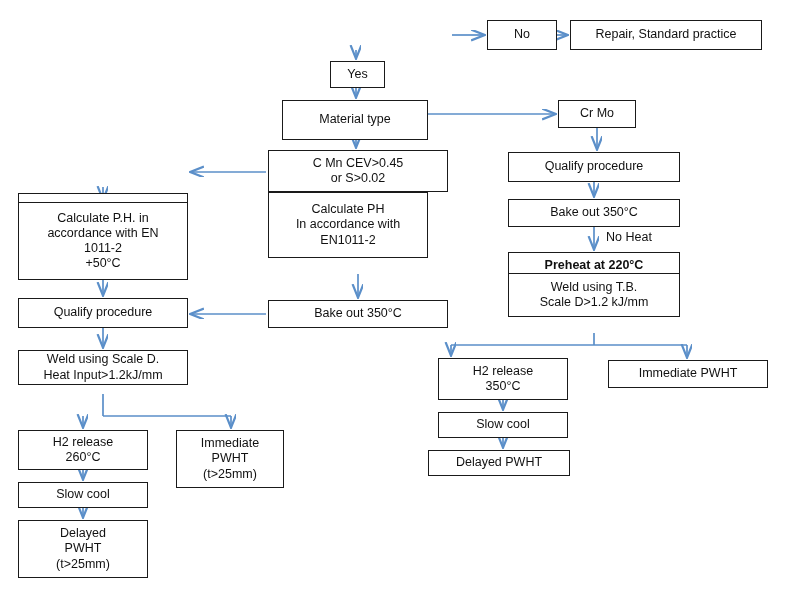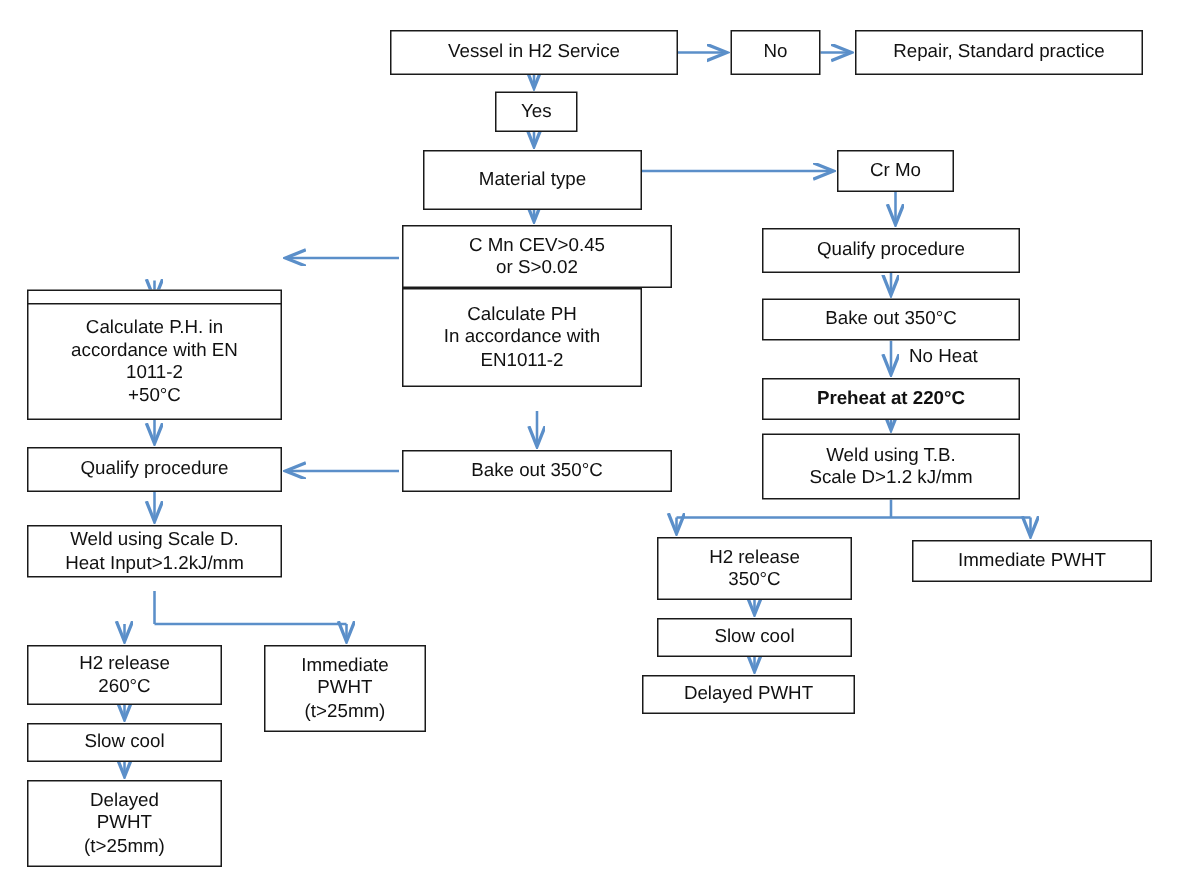--- a/index.html
+++ b/index.html
@@ -94,25 +94,22 @@
       <path d="M594,333 L594,345 M451,345 L687,345"></path>
     </g>
     <g stroke="#5b8fc9" stroke-width="1.7" fill="none" marker-end="url(#ah)">
       <path d="M83,416 L83,427"></path>
       <path d="M231,416 L231,427"></path>
       <path d="M451,345 L451,355"></path>
       <path d="M687,345 L687,357"></path>
     </g>
   </svg>
 
-  <div class="node" style="left:260px;top:20px;width:192px;height:30px;">
-    <span class="txt">Vessel in H2 Service</span>
-  </div>
-
-  <div class="node" style="left:487px;top:20px;width:60px;height:30px;">
+
+  <div class="node" style="left:487px;top:20px;width:70px;height:30px;">
     <span class="txt">No</span>
   </div>
 
   <div class="node" style="left:570px;top:20px;width:192px;height:30px;">
     <span class="txt">Repair, Standard practice</span>
   </div>
 
   <div class="node" style="left:330px;top:61px;width:55px;height:27px;">
     <span class="txt">Yes</span>
   </div>
@@ -164,21 +161,21 @@
   </div>
 
   <div class="node" style="left:18px;top:298px;width:170px;height:30px;">
     <span class="txt">Qualify procedure</span>
   </div>
 
   <div class="node" style="left:268px;top:300px;width:180px;height:28px;">
     <span class="txt">Bake out 350°C</span>
   </div>
 
-  <div class="node" style="left:508px;top:289px;width:172px;height:44px;">
+  <div class="node" style="left:508px;top:273px;width:172px;height:44px;">
     <span class="txt">Weld using T.B.
 Scale D&gt;1.2 kJ/mm</span>
   </div>
 
   <div class="node" style="left:18px;top:350px;width:170px;height:35px;">
     <span class="txt">Weld using Scale D.
 Heat Input&gt;1.2kJ/mm</span>
   </div>
 
   <div class="node" style="left:438px;top:358px;width:130px;height:42px;">

